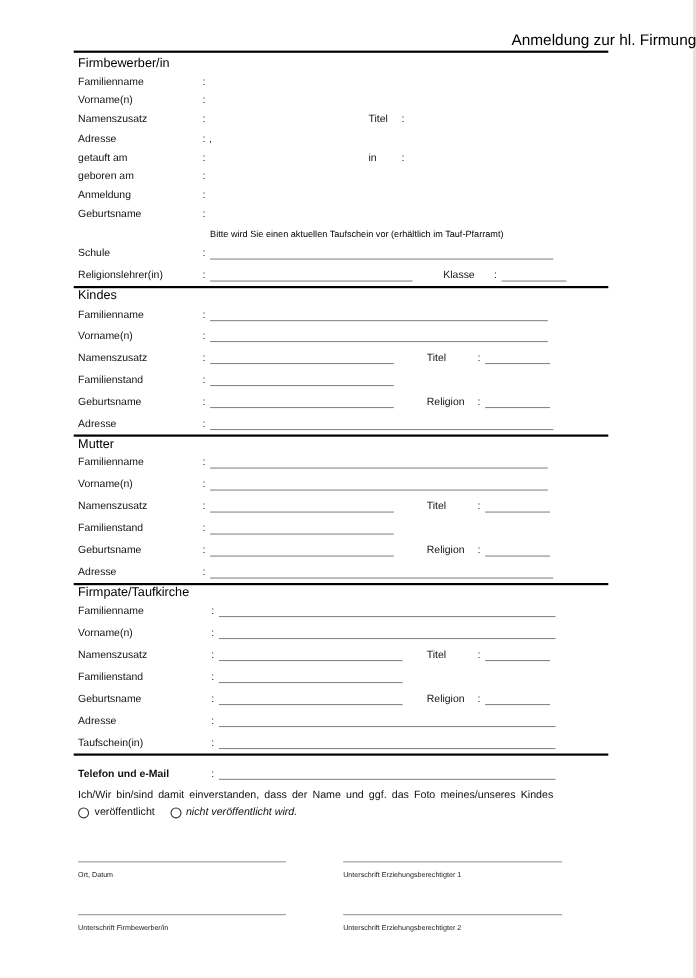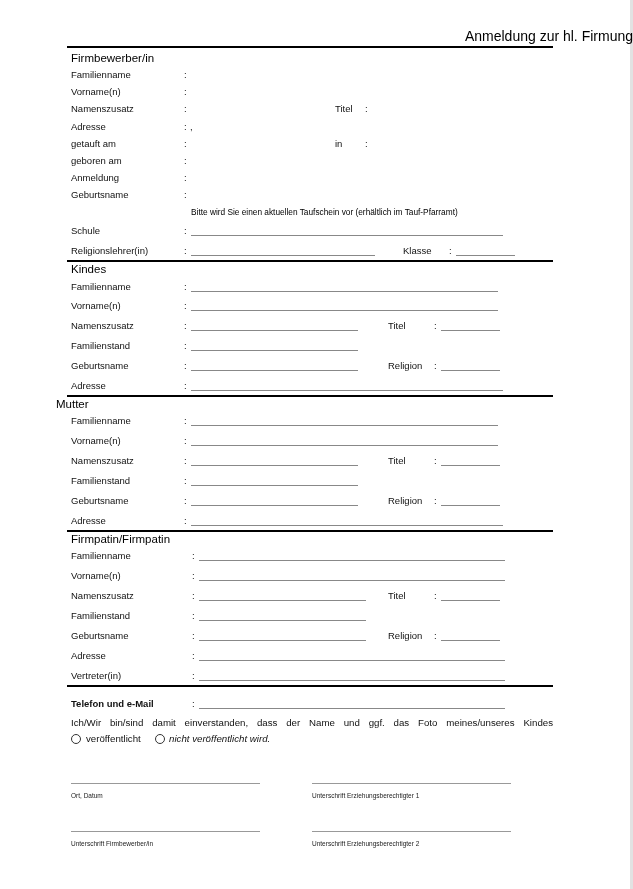--- a/index.html
+++ b/index.html
@@ -108,21 +108,21 @@
 <div class="t lbl" style="left:388px; top:361px;">Religion</div>
 <div class="t lbl" style="left:434px; top:361px;">:</div>
 <div class="line" style="left:441px; width:59px; top:370px;"></div>
 
 <div class="t lbl" style="left:71px; top:381px;">Adresse</div>
 <div class="t lbl" style="left:184px; top:381px;">:</div>
 <div class="line" style="left:191px; width:312px; top:390px;"></div>
 
 <div class="rule" style="top:395px;"></div>
 
-<div class="t sec" style="left:56px; top:399px;">Mutter</div>
+<div class="t sec" style="left:71px; top:399px;">Mutter</div>
 
 <div class="t lbl" style="left:71px; top:416px;">Familienname</div>
 <div class="t lbl" style="left:184px; top:416px;">:</div>
 <div class="line" style="left:191px; width:307px; top:425px;"></div>
 
 <div class="t lbl" style="left:71px; top:436px;">Vorname(n)</div>
 <div class="t lbl" style="left:184px; top:436px;">:</div>
 <div class="line" style="left:191px; width:307px; top:445px;"></div>
 
 <div class="t lbl" style="left:71px; top:456px;">Namenszusatz</div>
@@ -142,21 +142,21 @@
 <div class="t lbl" style="left:388px; top:496px;">Religion</div>
 <div class="t lbl" style="left:434px; top:496px;">:</div>
 <div class="line" style="left:441px; width:59px; top:505px;"></div>
 
 <div class="t lbl" style="left:71px; top:516px;">Adresse</div>
 <div class="t lbl" style="left:184px; top:516px;">:</div>
 <div class="line" style="left:191px; width:312px; top:525px;"></div>
 
 <div class="rule" style="top:530px;"></div>
 
-<div class="t sec" style="left:71px; top:534px;">Firmpatin/Firmpatin</div>
+<div class="t sec" style="left:71px; top:534px;">Firmpate/Taufkirche</div>
 
 <div class="t lbl" style="left:71px; top:551px;">Familienname</div>
 <div class="t lbl" style="left:192px; top:551px;">:</div>
 <div class="line" style="left:199px; width:306px; top:560px;"></div>
 
 <div class="t lbl" style="left:71px; top:571px;">Vorname(n)</div>
 <div class="t lbl" style="left:192px; top:571px;">:</div>
 <div class="line" style="left:199px; width:306px; top:580px;"></div>
 
 <div class="t lbl" style="left:71px; top:591px;">Namenszusatz</div>
@@ -174,31 +174,31 @@
 <div class="t lbl" style="left:192px; top:631px;">:</div>
 <div class="line" style="left:199px; width:167px; top:640px;"></div>
 <div class="t lbl" style="left:388px; top:631px;">Religion</div>
 <div class="t lbl" style="left:434px; top:631px;">:</div>
 <div class="line" style="left:441px; width:59px; top:640px;"></div>
 
 <div class="t lbl" style="left:71px; top:651px;">Adresse</div>
 <div class="t lbl" style="left:192px; top:651px;">:</div>
 <div class="line" style="left:199px; width:306px; top:660px;"></div>
 
-<div class="t lbl" style="left:71px; top:671px;">Vertreter(in)</div>
+<div class="t lbl" style="left:71px; top:671px;">Taufschein(in)</div>
 <div class="t lbl" style="left:192px; top:671px;">:</div>
 <div class="line" style="left:199px; width:306px; top:680px;"></div>
 
 <div class="rule" style="top:685px;"></div>
 
 <div class="t lbl" style="left:71px; top:699px;font-weight:bold;">Telefon und e-Mail</div>
 <div class="t lbl" style="left:192px; top:699px;">:</div>
 <div class="line" style="left:199px; width:306px; top:708px;"></div>
 
-<div class="t consent" style="left:71px; top:718px; width:482px; text-align:justify; text-align-last:justify; white-space:normal;">Ich/Wir bin/sind damit einverstanden, dass der Name und ggf. das Foto meines/unseres Kindes</div>
+<div class="t consent" style="left:71px; top:718px; width:432px; text-align:justify; text-align-last:justify; white-space:normal;">Ich/Wir bin/sind damit einverstanden, dass der Name und ggf. das Foto meines/unseres Kindes</div>
 <div class="radio" style="left:71px; top:734px;"></div>
 <div class="t consent" style="left:86px; top:734px;">veröffentlicht</div>
 <div class="radio" style="left:155px; top:734px;"></div>
 <div class="t consent" style="left:169px; top:734px;font-style:italic;">nicht veröffentlicht wird.</div>
 
 <div class="sigline" style="left:71px; width:189px; top:783px;"></div>
 <div class="t sig" style="left:71px; top:793px;">Ort, Datum</div>
 
 <div class="sigline" style="left:312px; width:199px; top:783px;"></div>
 <div class="t sig" style="left:312px; top:793px;">Unterschrift Erziehungsberechtigter 1</div>

